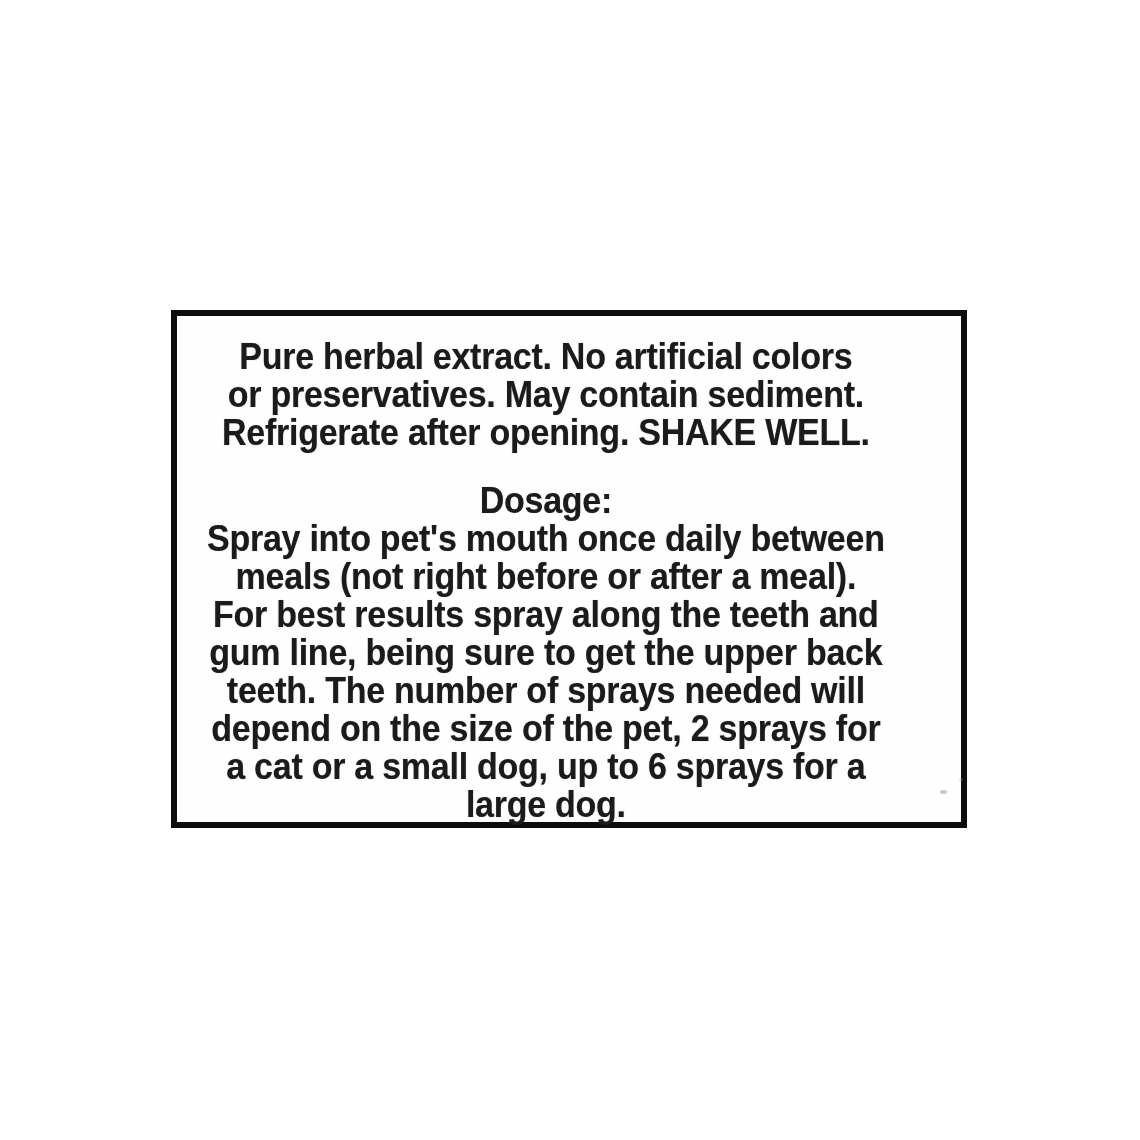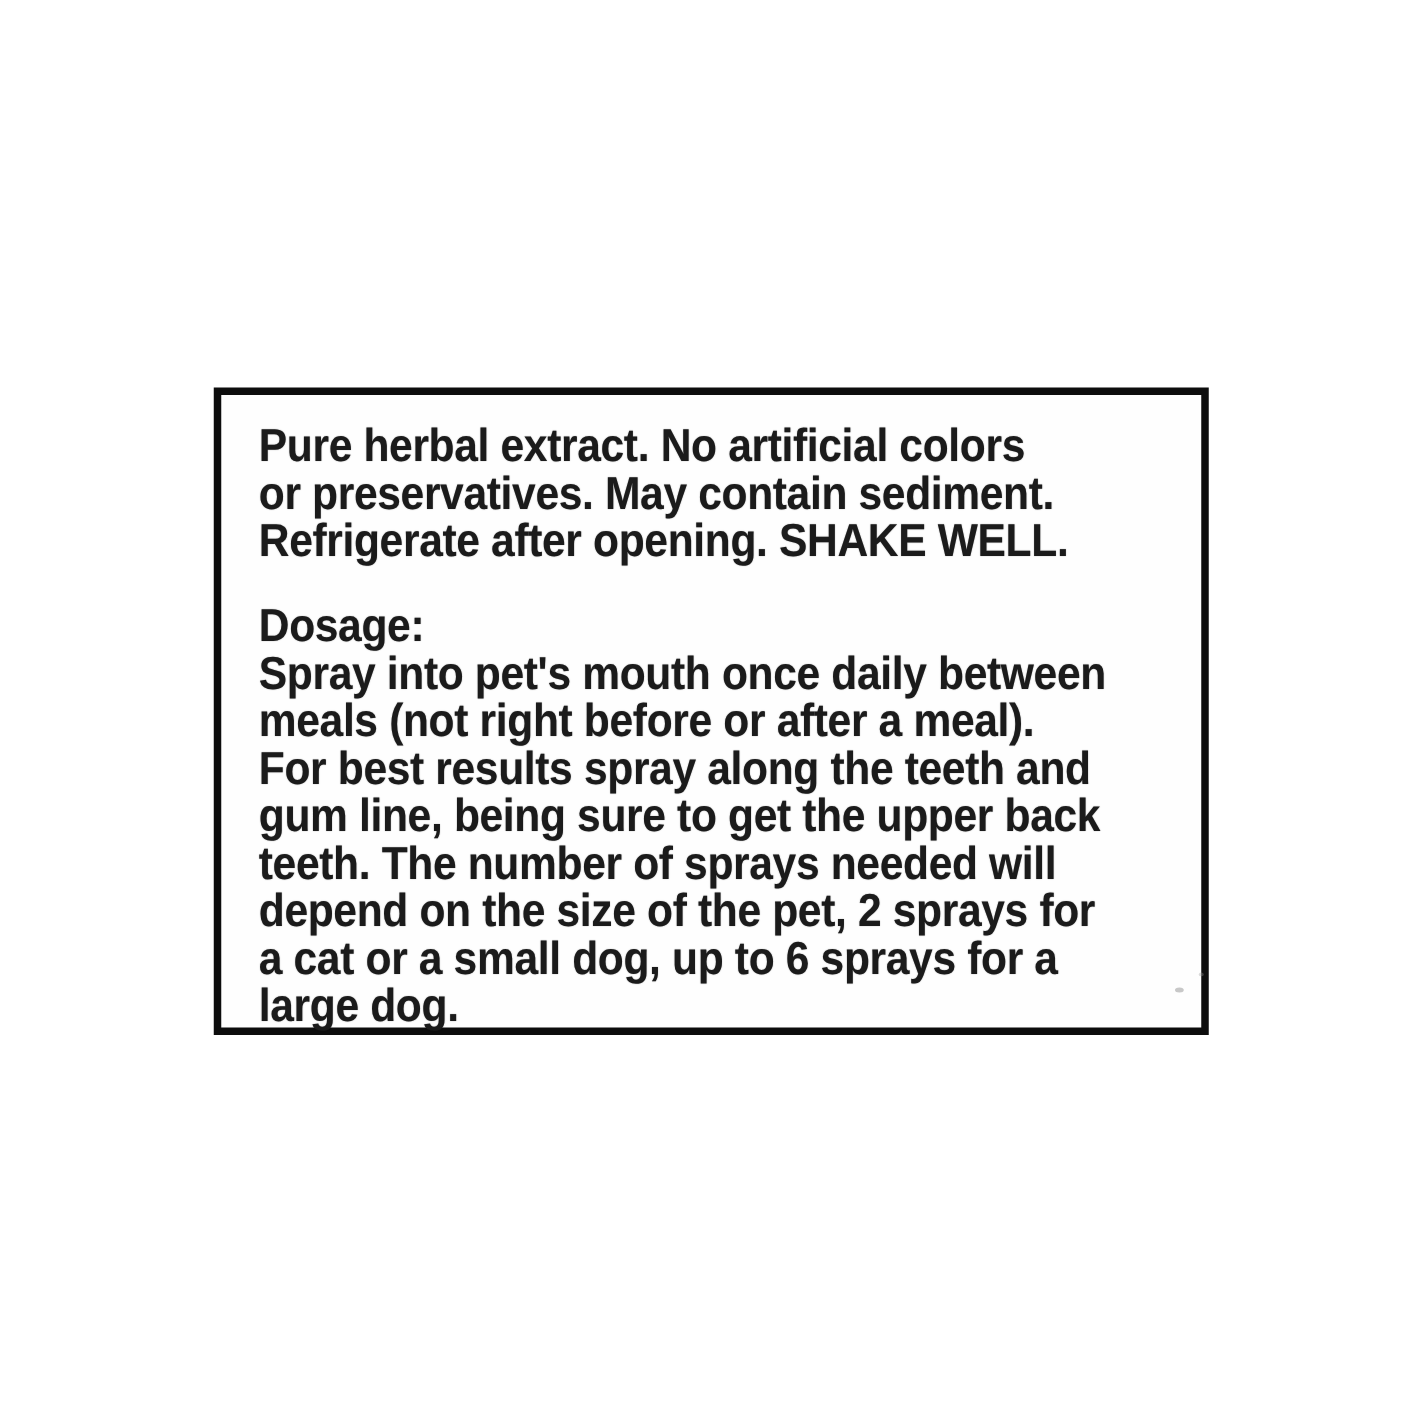--- a/index.html
+++ b/index.html
@@ -19,20 +19,21 @@
   }
   .label-box {
     position: absolute;
     left: 171px;
     top: 310px;
     width: 784px;
     height: 506px;
     border: 6px solid #0d0d0d;
     background: #fefefe;
     box-sizing: content-box;
+    text-align: center;
   }
   .label-text {
     position: absolute;
     left: 30px;
     top: 22px;
     transform: scaleX(0.92);
     transform-origin: left top;
     color: #1b1b1b;
     font-weight: bold;
     font-size: 37px;

